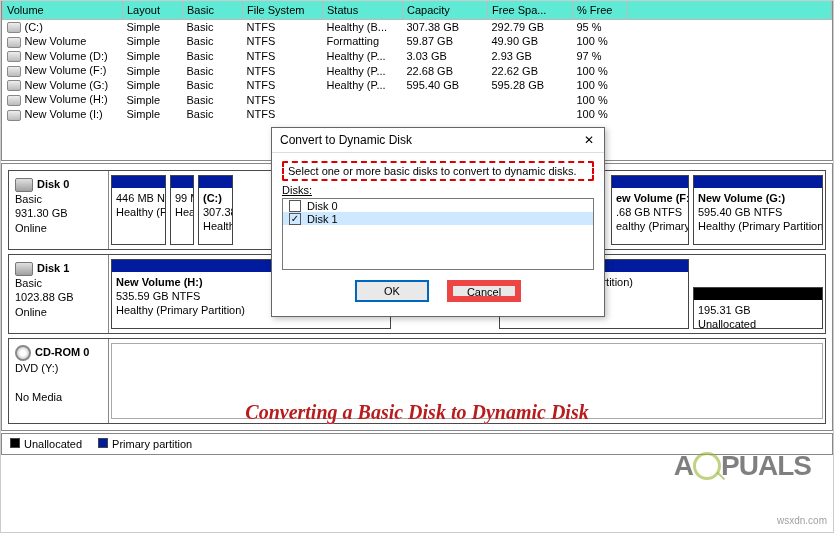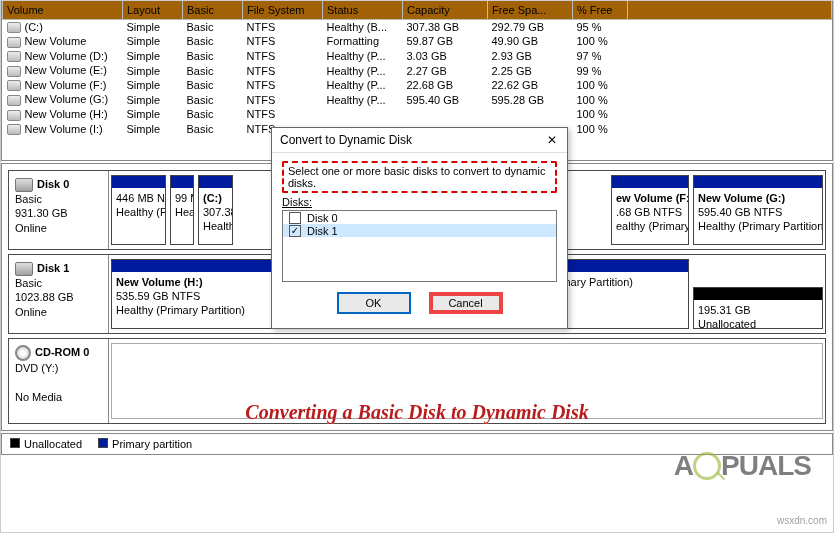--- a/index.html
+++ b/index.html
@@ -1,19 +1,19 @@
 <!DOCTYPE html>
 <html><head>
 <meta charset="utf-8">
 <style>
   * { box-sizing: border-box; margin: 0; padding: 0; }
   body { font-family: "Segoe UI", Tahoma, sans-serif; font-size: 11px; color: #000; background: #fff; width: 834px; height: 533px; position: relative; overflow: hidden; border: 1px solid #ccc;}
   
   .vol-table { width: 100%; border-collapse: collapse; table-layout: fixed; }
-  .vol-table th { text-align: left; font-weight: normal; background: #a16207; border: 1px solid #bbb; border-top:none; padding: 2px 4px; height: 18px; }
+  .vol-table th { text-align: left; font-weight: normal; background: #5eead4; border: 1px solid #bbb; border-top:none; padding: 2px 4px; height: 18px; }
   .vol-table td { padding: 1px 4px; white-space: nowrap; overflow: hidden; }
   .vol-table tr td:first-child::before { content: ""; display: inline-block; width: 12px; height: 9px; background: linear-gradient(to bottom,#eee,#bbb); border:1px solid #888; border-radius:2px; margin-right: 4px; vertical-align: middle;}
   .vol-pane { border:1px solid #888; border-top:none; height: 160px; overflow: hidden;}
   .col-vol{width:120px}.col-lay{width:60px}.col-typ{width:60px}.col-fs{width:80px}.col-st{width:80px}.col-cap{width:85px}.col-free{width:85px}.col-pct{width:55px}.col-rest{width:auto}
   
   .map-pane { border:1px solid #888; margin-top:2px; padding:2px; background:#fff;}
   .disk-row { display:flex; border:1px solid #4a4a4a; margin:4px; height:80px; background:#fff; }
   .disk-info { width:100px; border-right:1px solid #888; padding:6px 6px; font-size:11px; line-height:1.3;}
   .disk-info .disk-icon { width:18px; height:14px; background:linear-gradient(to bottom,#e0e0e0,#a0a0a0); border:1px solid #777; border-radius:2px; display:inline-block; margin-right:4px; vertical-align:middle;}
   .disk-info .disk-cd-icon { width:16px; height:16px; border:2px solid #888; border-radius:50%; display:inline-block; margin-right:4px; vertical-align:middle; background:radial-gradient(circle,#fff 30%,#ddd 60%);}
@@ -24,32 +24,32 @@
   .part.unalloc::before { content:""; position:absolute; top:0; left:0; right:0; height:12px; background:#000; }
   .part-title { font-weight:bold; white-space:nowrap;}
   .part-sub { white-space:nowrap;}
   .cd-row .disk-parts .part { border:1px solid #888; }
   .cd-row { height:86px; }
   
   .legend { border:1px solid #888; margin-top:2px; padding:4px 8px; font-size:11px; display:flex; gap:16px; align-items:center;}
   .legend .sw { width:10px; height:10px; display:inline-block; margin-right:4px; border:1px solid #444;}
   .legend .sw.unalloc{ background:#000;} .legend .sw.primary{ background:#001b9e;}
   
-  .dialog { position:absolute; left:270px; top:126px; width:297px; background:#fff; border:1px solid #666; box-shadow:2px 2px 6px rgba(0,0,0,.25); font-size:11px;}
+  .dialog { position:absolute; left:270px; top:126px; width:334px; background:#fff; border:1px solid #666; box-shadow:2px 2px 6px rgba(0,0,0,.25); font-size:11px;}
   .dialog-title { display:flex; justify-content:space-between; padding:5px 8px; border-bottom:1px solid #ddd; font-size:12px;}
   .dialog-close { width:14px; height:14px; display:flex; align-items:center; justify-content:center; cursor:default; font-family:Arial;}
   .dialog-body { padding:8px 10px 14px 10px;}
   .dialog-instr { border:2px dashed #d00; padding:2px 4px; border-radius:2px; margin-bottom:-1px;}
   .dialog-label { margin-top:4px; margin-bottom:2px;text-decoration:underline;}
   .disk-list { border:1px solid #777; background:#fff; height:72px; }
   .disk-list .item { display:flex; align-items:center; gap:6px; padding:1px 6px 0 6px;}
   .disk-list .item.sel { background:#cde8ff;}
   .chk { width:12px; height:12px; border:1px solid #555; font-size:10px; line-height:10px; text-align:center; font-family:Arial;}
   .dialog-buttons { display:flex; justify-content:center; gap:18px; margin-top:10px;}
-  .dialog-buttons button { width:74px; height:22px; background:#e9e9e9; border:4px solid #ef4444; font-size:11px;}
+  .dialog-buttons button { width:74px; height:22px; background:#e9e9e9; border:6px solid #ef4444; font-size:11px;}
   .dialog-buttons button.def { border:1px solid #0067c0; outline:1px solid #0067c0; outline-offset:-2px;}
   
   .caption { position:absolute; left:0; right:0; top:400px; text-align:center; font-family:Georgia,serif; font-size:20px; font-style:italic; font-weight:bold; color:#b91c1c; text-shadow:0 0 1px #fff;}
   .watermark { position:absolute; right:22px; bottom:50px; font-size:28px; font-family:Arial; font-weight:bold; color:rgba(0,0,0,.5); letter-spacing:-1px;margin-top:33px;}
   .watermark .circ{ display:inline-block; width:28px; height:28px; border:3px solid rgba(150,180,50,.6); border-radius:50%; vertical-align:middle; position:relative; top:-2px;}
   .watermark .circ::after{content:""; position:absolute; width:2px; height:10px; background:rgba(150,180,50,.6); right:-4px; bottom:-4px; transform:rotate(-45deg);}
   .watermark2 { position:absolute; right:6px; bottom:6px; font-size:10px; color:rgba(0,0,0,.4);}
 </style>
 </head>
 <body>
@@ -108,31 +108,20 @@
           <td>Simple</td>
           <td>Basic</td>
           <td>NTFS</td>
           <td>Healthy (P...</td>
           <td>3.03 GB</td>
           <td>2.93 GB</td>
           <td>97 %</td>
           <td></td>
         </tr>
         <tr>
-          <td>New Volume (E:)</td>
-          <td>Simple</td>
-          <td>Basic</td>
-          <td>NTFS</td>
-          <td>Healthy (P...</td>
-          <td>2.27 GB</td>
-          <td>2.25 GB</td>
-          <td>99 %</td>
-          <td></td>
-        </tr>
-        <tr>
           <td>New Volume (F:)</td>
           <td>Simple</td>
           <td>Basic</td>
           <td>NTFS</td>
           <td>Healthy (P...</td>
           <td>22.68 GB</td>
           <td>22.62 GB</td>
           <td>100 %</td>
           <td></td>
         </tr>

